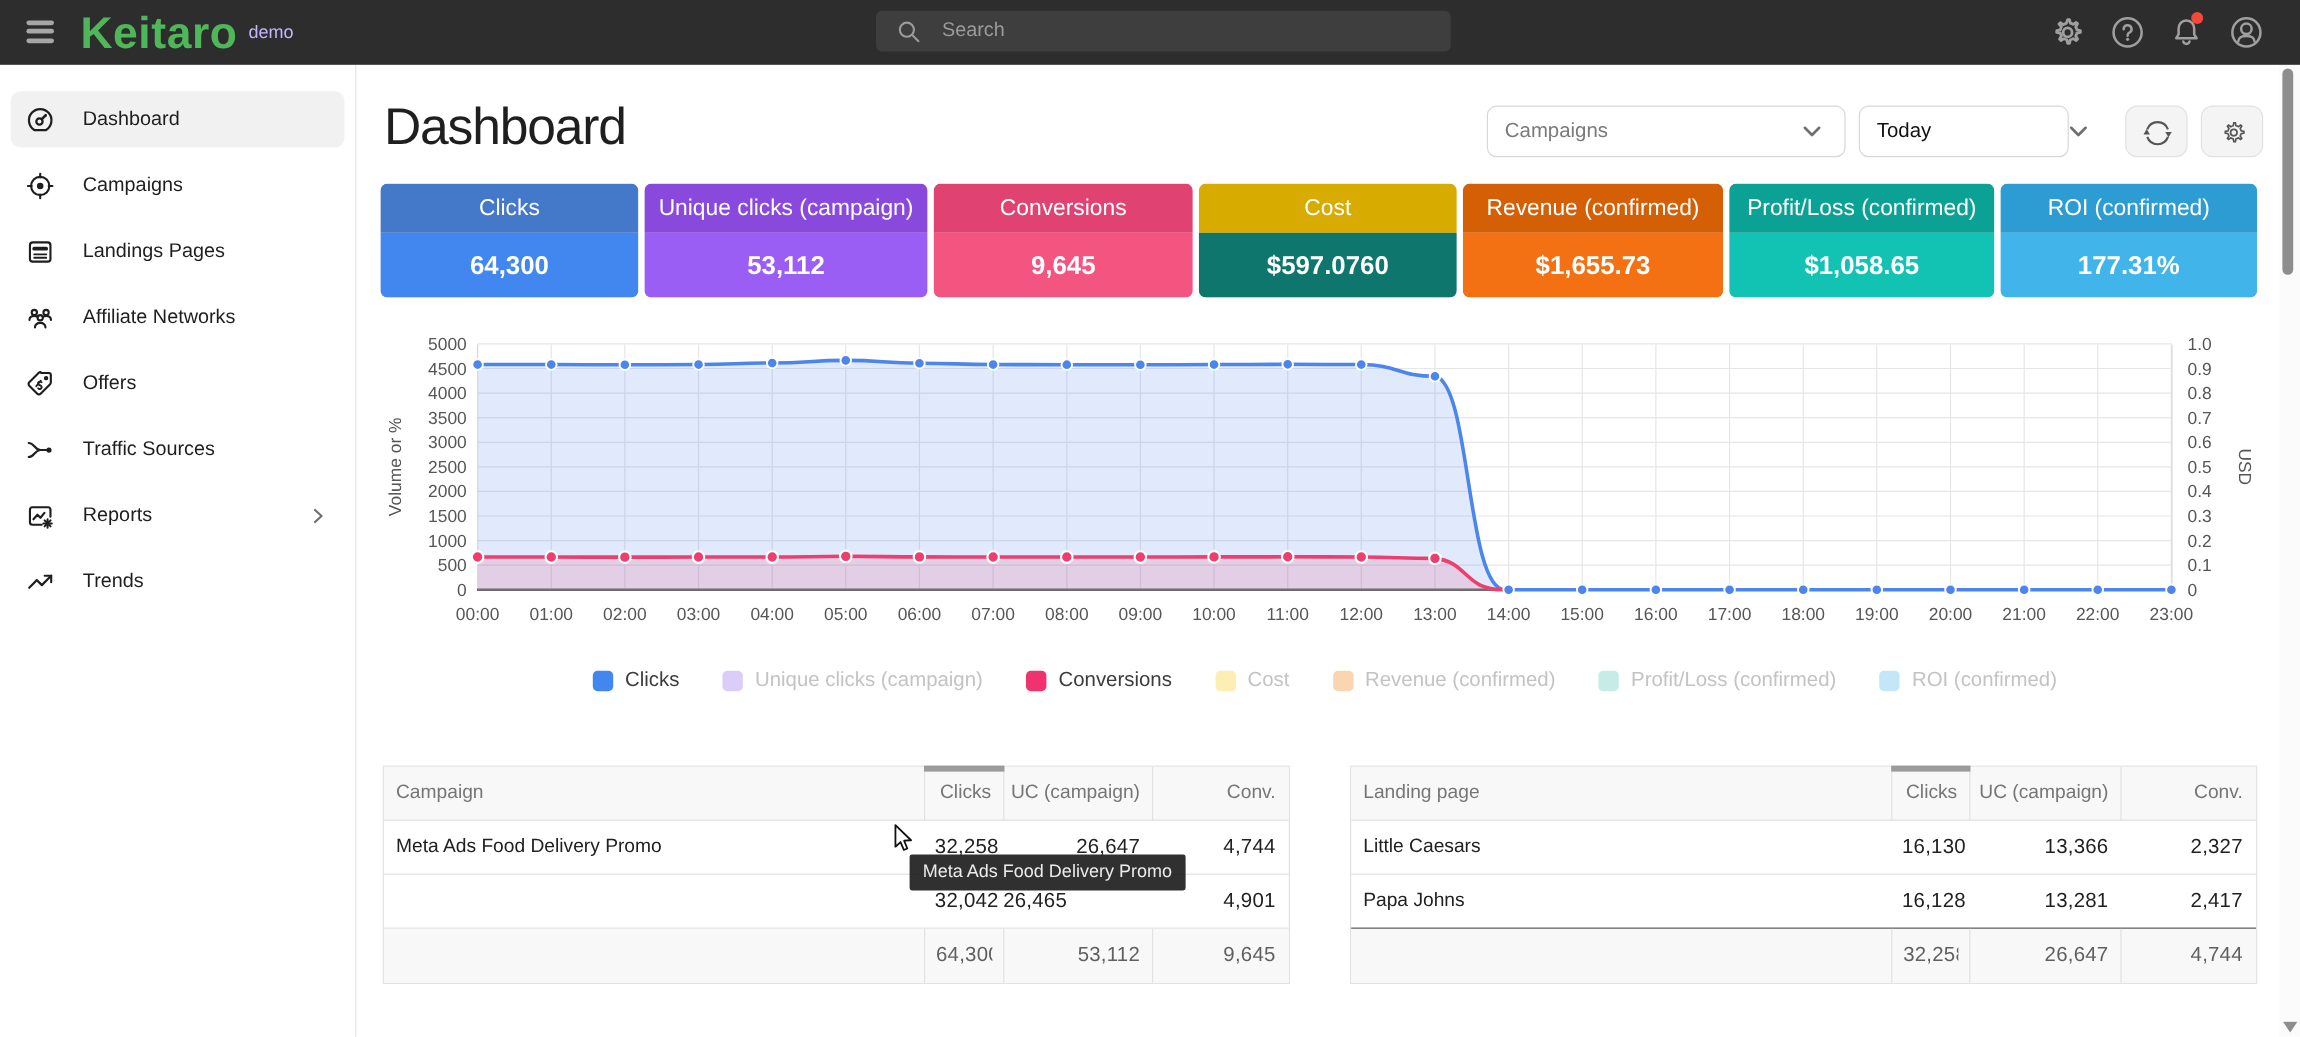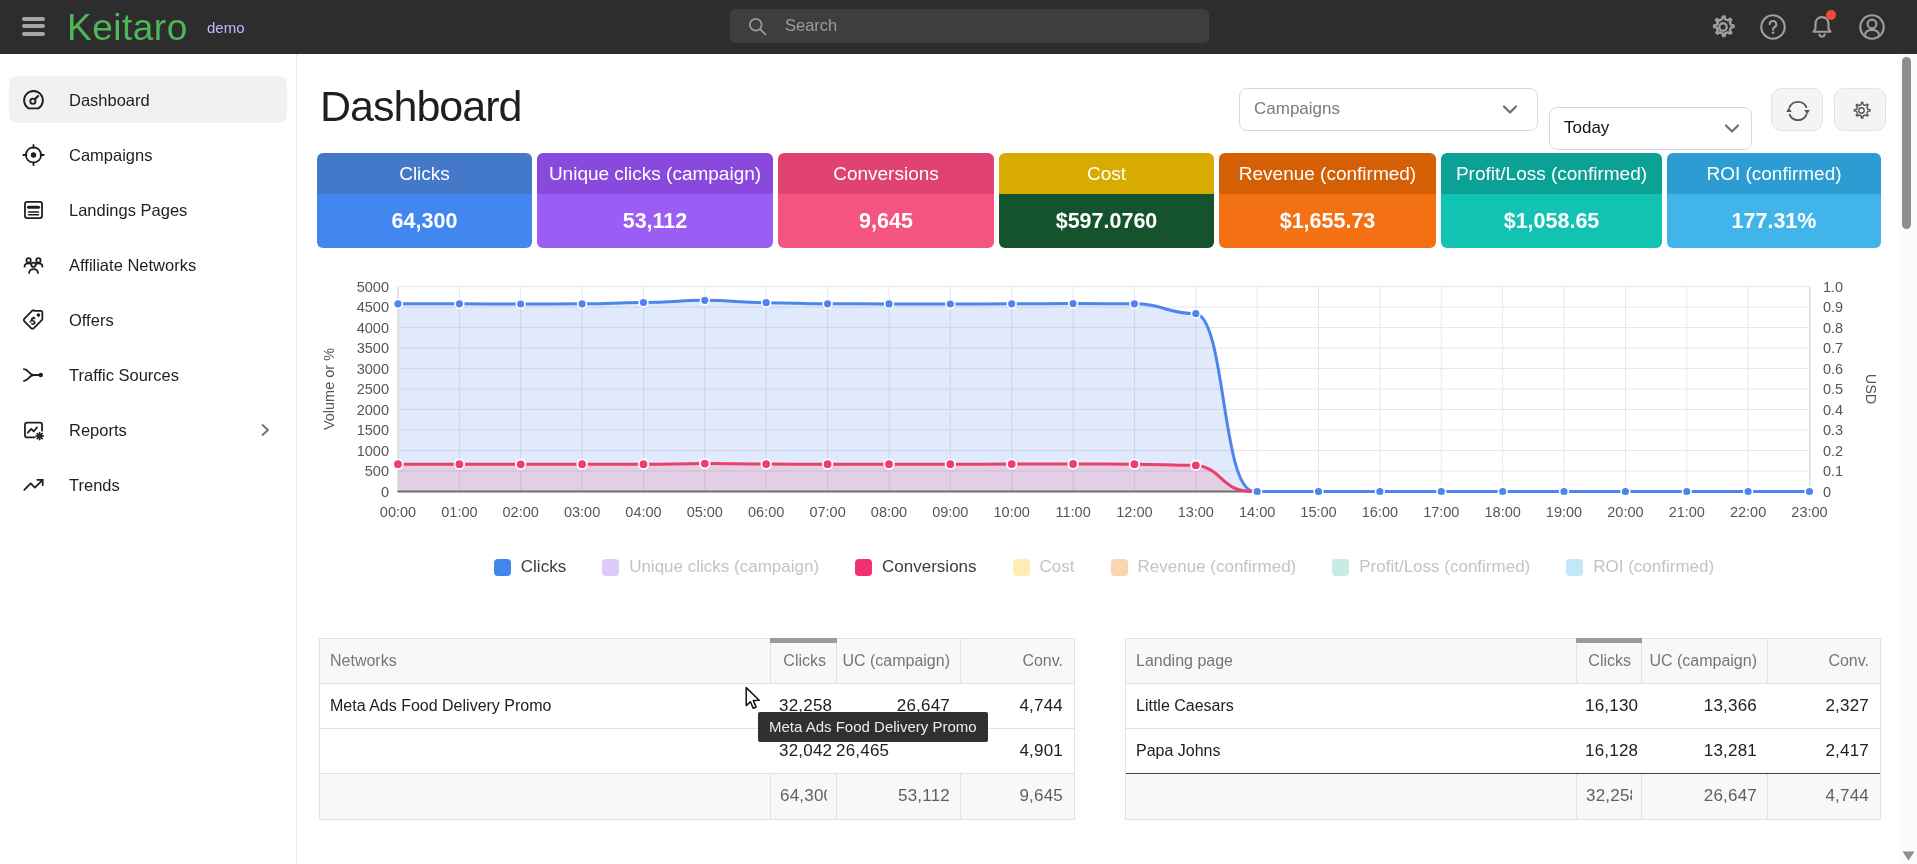--- a/index.html
+++ b/index.html
@@ -4,21 +4,21 @@
 <style>
 * { margin:0; padding:0; box-sizing:border-box; }
 html,body { width:1917px; height:864px; overflow:hidden; }
 body { font-family:"Liberation Sans", sans-serif; background:#fff; position:relative; }
 #page { position:absolute; left:0; top:0; width:1917px; height:864px; overflow:hidden; }
 .abs { position:absolute; }
 
 
 #topbar { position:absolute; left:0; top:0; width:1917px; height:54px; background:#2d2d2d; }
 #burger span { display:block; width:23px; height:3.6px; background:#a6a6a6; border-radius:2px; margin-bottom:3.9px; }
-#logo { position:absolute; left:67px; top:7px; font-size:37px; font-weight:normal; color:#50b65a; letter-spacing:0.5px; }
+#logo { position:absolute; left:67px; top:7px; font-size:37px; font-weight:bold; color:#50b65a; letter-spacing:0.5px; }
 #demo { position:absolute; left:207px; top:19px; font-size:15px; color:#c4b5fd; }
 #search { position:absolute; left:730px; top:9px; width:479px; height:34px; background:#3e3e3e; border-radius:5px; }
 #search .ph { position:absolute; left:55px; top:7px; font-size:16.5px; color:#9b9b9b; }
 
 
 #sidebar { position:absolute; left:0; top:54px; width:297px; height:810px; background:#fff; border-right:1px solid #e7e7e7; }
 .nav-item { position:absolute; left:0; width:297px; height:55px; }
 .nav-item .txt { position:absolute; left:69px; top:50%; transform:translateY(-50%); font-size:16.5px; color:#1e1e1e; }
 .nav-item .ic { position:absolute; left:21px; top:50%; transform:translateY(-50%); width:25px; height:25px; }
 #nav-active { position:absolute; left:9px; top:22px; width:278px; height:47px; background:#f1f1f1; border-radius:8px; }
@@ -59,21 +59,21 @@
 <div id="page">
 
   <div id="h1">Dashboard</div>
 
   <div class="select" style="left:1239px; width:299px;">
     <span class="lbl" style="color:#7a7a7a;">Campaigns</span>
     <svg class="abs" style="left:262px;top:15px;" width="16" height="12" viewBox="0 0 16 12">
         <path d="M2 2.5 L8 8.5 L14 2.5" fill="none" stroke="#6f6f6f" stroke-width="2.2" stroke-linecap="round" stroke-linejoin="round"></path>
       </svg>
   </div>
-  <div class="select" style="left:1549px; width:203px;margin-top:19px;">
+  <div class="select" style="left:1549px; width:175px;">
     <span class="lbl" style="color:#111;">Today</span>
     <svg class="abs" style="left:174px;top:15px;" width="16" height="12" viewBox="0 0 16 12">
         <path d="M2 2.5 L8 8.5 L14 2.5" fill="none" stroke="#6f6f6f" stroke-width="2.2" stroke-linecap="round" stroke-linejoin="round"></path>
       </svg>
   </div>
   <div class="sqbtn" style="left:1771px; width:52px;">
     <svg class="abs" style="left:14px;top:10px;" width="24" height="24" viewBox="0 0 24 24">
         <g fill="none" stroke="#555" stroke-width="1.8">
           <path d="M3.36 8.85 A9.2 9.2 0 0 1 20.64 8.85"></path>
           <path d="M20.64 15.15 A9.2 9.2 0 0 1 3.36 15.15"></path>
@@ -99,21 +99,21 @@
     <div class="card" style="width:236px;">
         <div class="t" style="background:#8a49dd;">Unique clicks (campaign)</div>
         <div class="v" style="background:#9a5ef5;">53,112</div>
       </div>
     <div class="card" style="width:216px;">
         <div class="t" style="background:#e04371;">Conversions</div>
         <div class="v" style="background:#f45480;">9,645</div>
       </div>
     <div class="card" style="width:215px;">
         <div class="t" style="background:#d8ab00;">Cost</div>
-        <div class="v" style="background:#14532d;">$597.0760</div>
+        <div class="v" style="background:#0f766e;">$597.0760</div>
       </div>
     <div class="card" style="width:217px;">
         <div class="t" style="background:#d55f04;">Revenue (confirmed)</div>
         <div class="v" style="background:#f37113;">$1,655.73</div>
       </div>
     <div class="card" style="width:221px;">
         <div class="t" style="background:#0ba195;">Profit/Loss (confirmed)</div>
         <div class="v" style="background:#12c3b4;">$1,058.65</div>
       </div>
     <div class="card" style="width:214px;">
@@ -231,21 +231,21 @@
     <div class="litem"><span class="lsq" style="background:#f0336e;"></span>Conversions</div>
     <div class="litem off"><span class="lsq" style="background:#fdeeb3;"></span>Cost</div>
     <div class="litem off"><span class="lsq" style="background:#fbd5b0;"></span>Revenue (confirmed)</div>
     <div class="litem off"><span class="lsq" style="background:#c6ece7;"></span>Profit/Loss (confirmed)</div>
     <div class="litem off"><span class="lsq" style="background:#c3e7f8;"></span>ROI (confirmed)</div>
   </div>
 
   <div class="dtable" style="left:319px; top:638px; width:756px; height:182px; background:#fff;">
   <div style="position:absolute; left:450px; top:-1px; width:67px; height:5px; background:#9b9b9b; z-index:5;"></div>
   <div class="trow" style="top:0; background:#f8f8f8; border-bottom:1px solid #e2e2e2; color:#767676;">
-    <div class="cell" style="left:10px; width:440px;">Networks</div>
+    <div class="cell" style="left:10px; width:440px;">Campaign</div>
     <div class="cell" style="left:450px; width:66px; text-align:right; padding-right:10px; border-left:1px solid #e2e2e2;">Clicks</div>
     <div class="cell" style="left:516px; width:124px; text-align:right; padding-right:10px; border-left:1px solid #e2e2e2;">UC (campaign)</div>
     <div class="cell" style="left:640px; width:114px; text-align:right; padding-right:11px; border-left:1px solid #e2e2e2;">Conv.</div>
   </div>
   <div class="trow" style="top:45px; border-bottom:1px solid #e2e2e2; color:#212121;">
     <div class="cell" style="left:10px; width:440px;">Meta Ads Food Delivery Promo</div>
     <div class="cell num" style="left:459px; width:57px;">32,258</div>
     <div class="cell num" style="left:516px; width:124px; text-align:right; padding-right:10px;">26,647</div>
     <div class="cell num" style="left:640px; width:114px; text-align:right; padding-right:11px;">4,744</div>
   </div>

